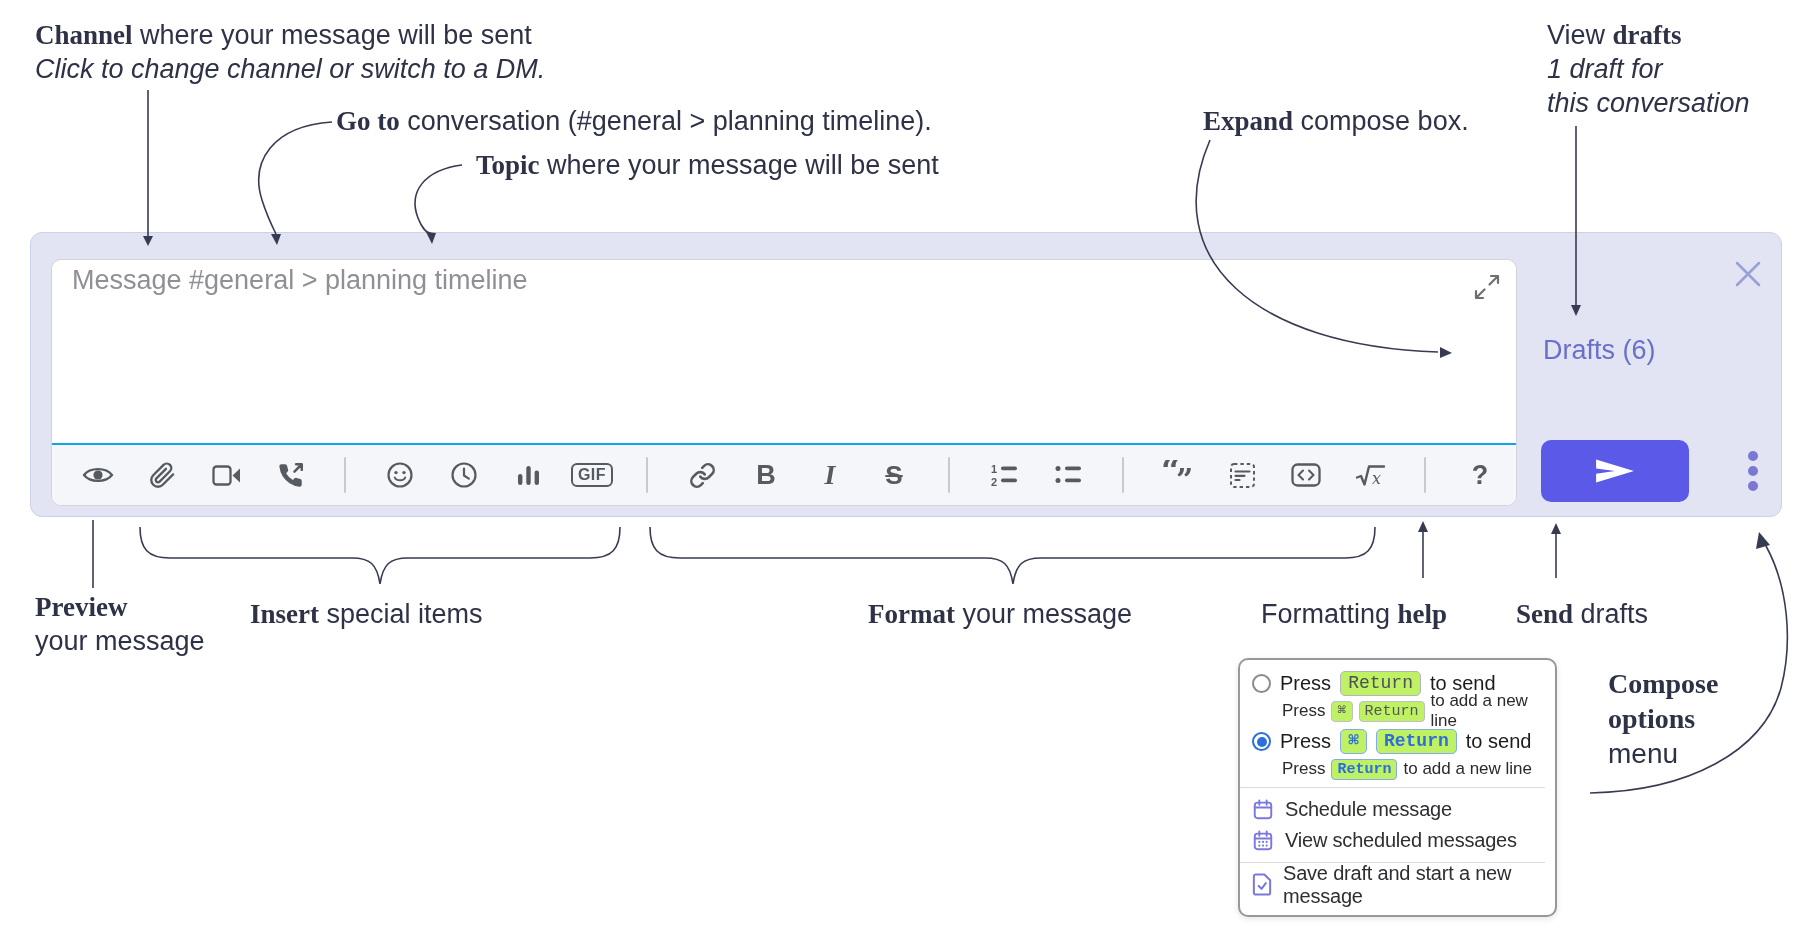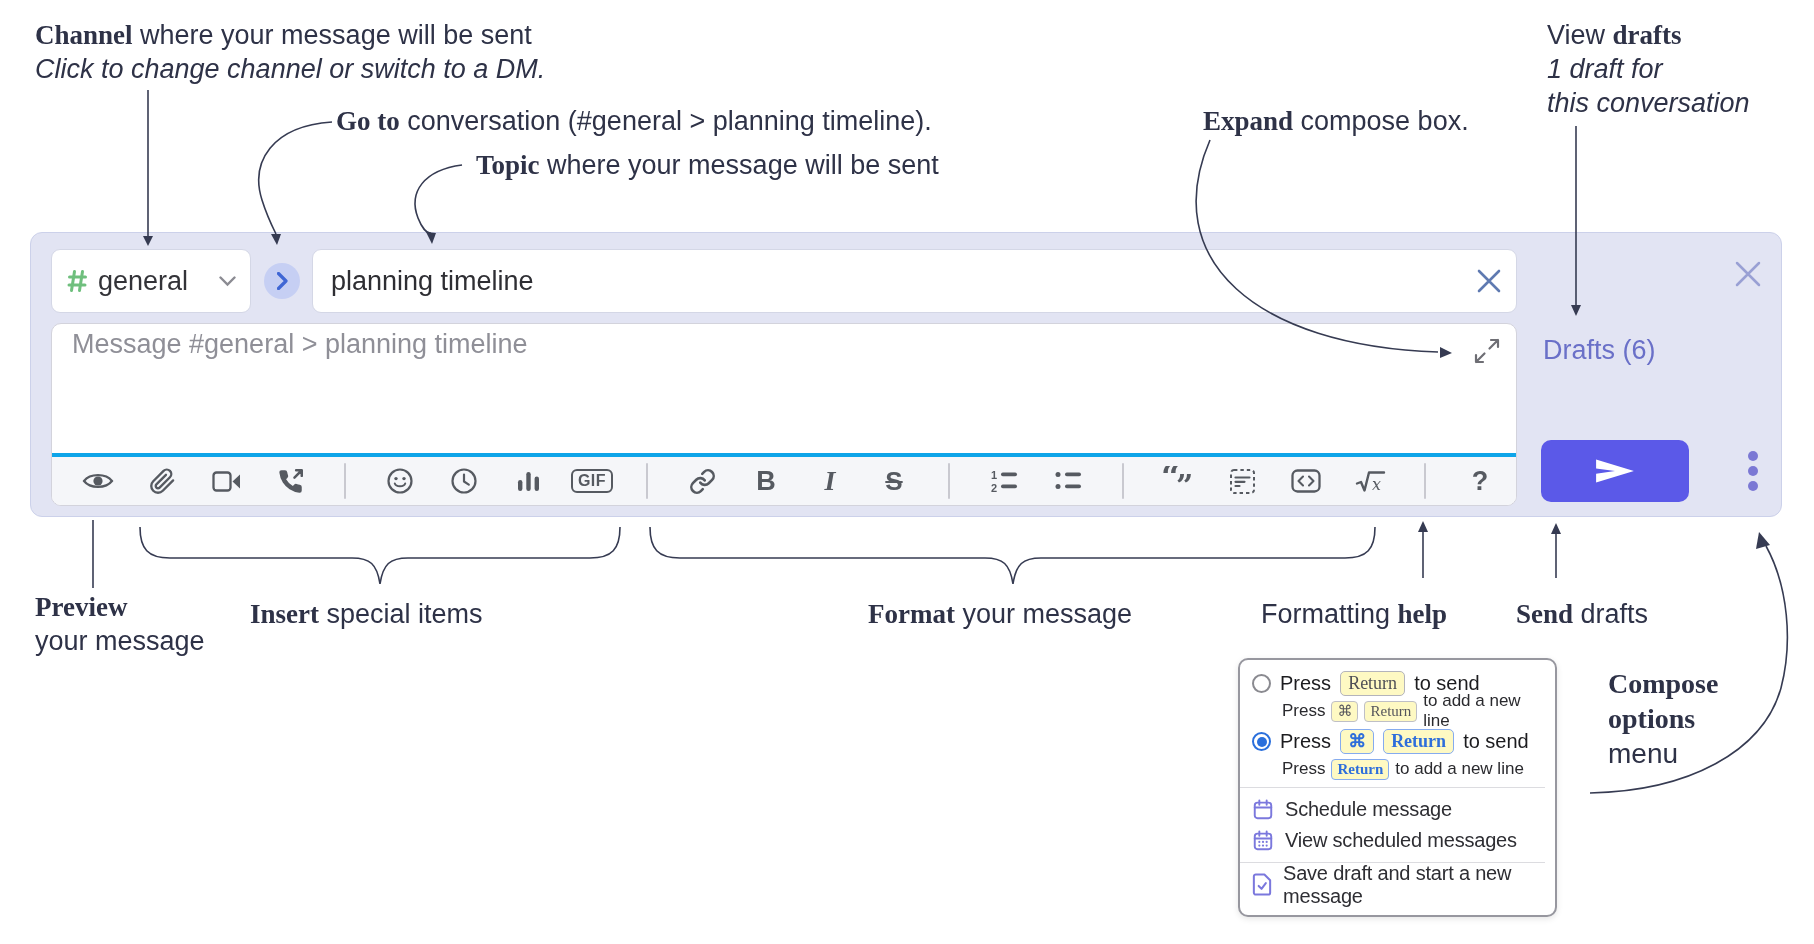--- a/index.html
+++ b/index.html
@@ -33,21 +33,21 @@
   .topic-input { flex:1; background:#fff; border:1px solid #d4d7e6; border-radius:9px;
                  display:flex; align-items:center; padding:0 14px 0 18px; }
   .topic-text { font-size:27px; color:#2e2e33; }
   .topic-clear { margin-left:auto; display:flex; cursor:pointer; }
 
   .msg-box { margin-top:10px; flex:1; background:#fff; border:1px solid #d3d3dc; border-radius:10px;
              position:relative; display:flex; flex-direction:column; overflow:hidden; }
   .msg-placeholder { padding:5px 20px; font-size:27px; color:#8f8f97; }
   .expand-btn { position:absolute; top:14px; right:16px; cursor:pointer; display:flex; }
 
-  .toolbar { margin-top:auto; background:#f5f6f9; border-top:4px solid #0ea5e9; height:52px;
+  .toolbar { margin-top:auto; background:#f5f6f9; border-top:2px solid #0ea5e9; height:62px;
              display:flex; align-items:center; padding:0 16px; gap:4px; }
   .tb { width:60px; height:46px; display:flex; align-items:center; justify-content:center;
         color:#565a61; cursor:pointer; flex-shrink:0; }
   .tb-sep { width:2px; height:36px; background:#c9c9d0; border-radius:1px; margin:0 20px; flex-shrink:0; }
   .tb-bold { font-size:27px; font-weight:800; }
   .tb-italic { font-size:28px; font-style:italic; font-family:"Liberation Serif", serif; font-weight:600; }
   .tb-strike { font-size:26px; font-weight:600; text-decoration:line-through; }
   .tb-help { font-size:27px; font-weight:600; }
   .gif-chip { border:2.5px solid #565a61; border-radius:6px; font-size:16px; font-weight:700;
               padding:1px 5px; letter-spacing:.5px; }
@@ -64,21 +64,21 @@
   .popup { position:absolute; left:1238px; top:658px; width:319px; height:259px; background:#fff;
            border:2px solid #97979f; border-radius:10px; z-index:6; padding:9px 10px 0 12px;
            box-shadow:0 2px 6px rgba(0,0,0,.10); color:#1c1c1f; }
   .mrow { display:flex; align-items:center; gap:9px; font-size:20px; height:29px; }
   .msub { display:flex; align-items:center; gap:6px; font-size:17px; color:#2a2a2e; margin:1px 0 4px 30px; height:24px; }
   .radio { width:19px; height:19px; border:2px solid #8a8a90; border-radius:50%; flex-shrink:0;
            display:flex; align-items:center; justify-content:center; background:#fff; cursor:pointer; }
   .radio.sel { border-color:#2a6fdc; }
   .radio.sel::after { content:""; width:10px; height:10px; border-radius:50%; background:#2a6fdc; }
   .k { border:1.5px solid #b4b4bb; border-radius:5px; padding:0 7px; line-height:23px; font-size:18px;
-       color:#4f4f56; background:#fef9c3; font-family:Liberation Serif, serif; display:inline-block; }
+       color:#4f4f56; background:#bef264; font-family:Liberation Mono, monospace; display:inline-block; }
   .ks { border:1.5px solid #bfbfc6; border-radius:4px; padding:0 5px; line-height:19px; font-size:15px; color:#55555c; }
   .kb { border-color:#85abef; color:#2e6edb; font-weight:600; }
   .mdiv { border-top:1px solid #dcdce0; margin:6px 0 6px -12px; }
   .mitem { display:flex; align-items:center; gap:11px; font-size:20px; letter-spacing:-0.2px;
            color:#2e2e33; height:31px; cursor:pointer; }
   .mitem svg { flex-shrink:0; }
 </style>
 </head>
 <body>
 
@@ -160,49 +160,20 @@
 
   <path d="M1556,578 L1556,533"></path>
   <polygon points="1551,534 1561,534 1556,523"></polygon>
 
   <path d="M1590,793 C1688,791 1763,752 1781,688 C1793,642 1788,586 1766,546"></path>
   <polygon points="1756,549 1770,545 1759,532"></polygon>
 </svg>
 
 <div class="widget">
   <div class="main-col">
-    <div class="row1">
-
-      <div class="channel-btn">
-        <svg width="22" height="24" viewBox="0 0 21 24">
-          <path d="M8 2.5 L5 21.5 M16 2.5 L13 21.5 M3 8 H19 M2.5 16 H18.5" stroke="#6fbf7d" stroke-width="3" stroke-linecap="round" fill="none"></path>
-        </svg>
-        <span class="channel-name">general</span>
-        <span class="chev">
-          <svg width="17" height="11" viewBox="0 0 17 11">
-              <path d="M1.5 1.5 L8.5 8.5 L15.5 1.5" stroke="#8b8b92" stroke-width="2.4" fill="none" stroke-linecap="round"></path>
-            </svg>
-        </span>
-      </div>
-
-      <div class="goto-btn">
-        <svg width="11" height="18" viewBox="0 0 11 18">
-          <path d="M1.5 1.5 L9 9 L1.5 16.5" stroke="#3f66d4" stroke-width="3.2" fill="none" stroke-linecap="round" stroke-linejoin="round"></path>
-        </svg>
-      </div>
-
-      <div class="topic-input">
-        <span class="topic-text">planning timeline</span>
-        <span class="topic-clear">
-          <svg width="26" height="26" viewBox="0 0 26 26">
-            <path d="M3 3 L23 23 M23 3 L3 23" stroke="#5f7ab1" stroke-width="2.6" stroke-linecap="round"></path>
-          </svg>
-        </span>
-      </div>
-    </div>
 
     <div class="msg-box">
       <div class="msg-placeholder">Message #general &gt; planning timeline</div>
       <span class="expand-btn">
         <svg width="26" height="26" viewBox="0 0 26 26">
           <g stroke="#6e6e74" stroke-width="2.2" fill="none" stroke-linecap="round" stroke-linejoin="round">
             <path d="M15.5 10.5 L24 2 M17 2 H24 V9"></path>
             <path d="M10.5 15.5 L2 24 M9 24 H2 V17"></path>
           </g>
         </svg>

